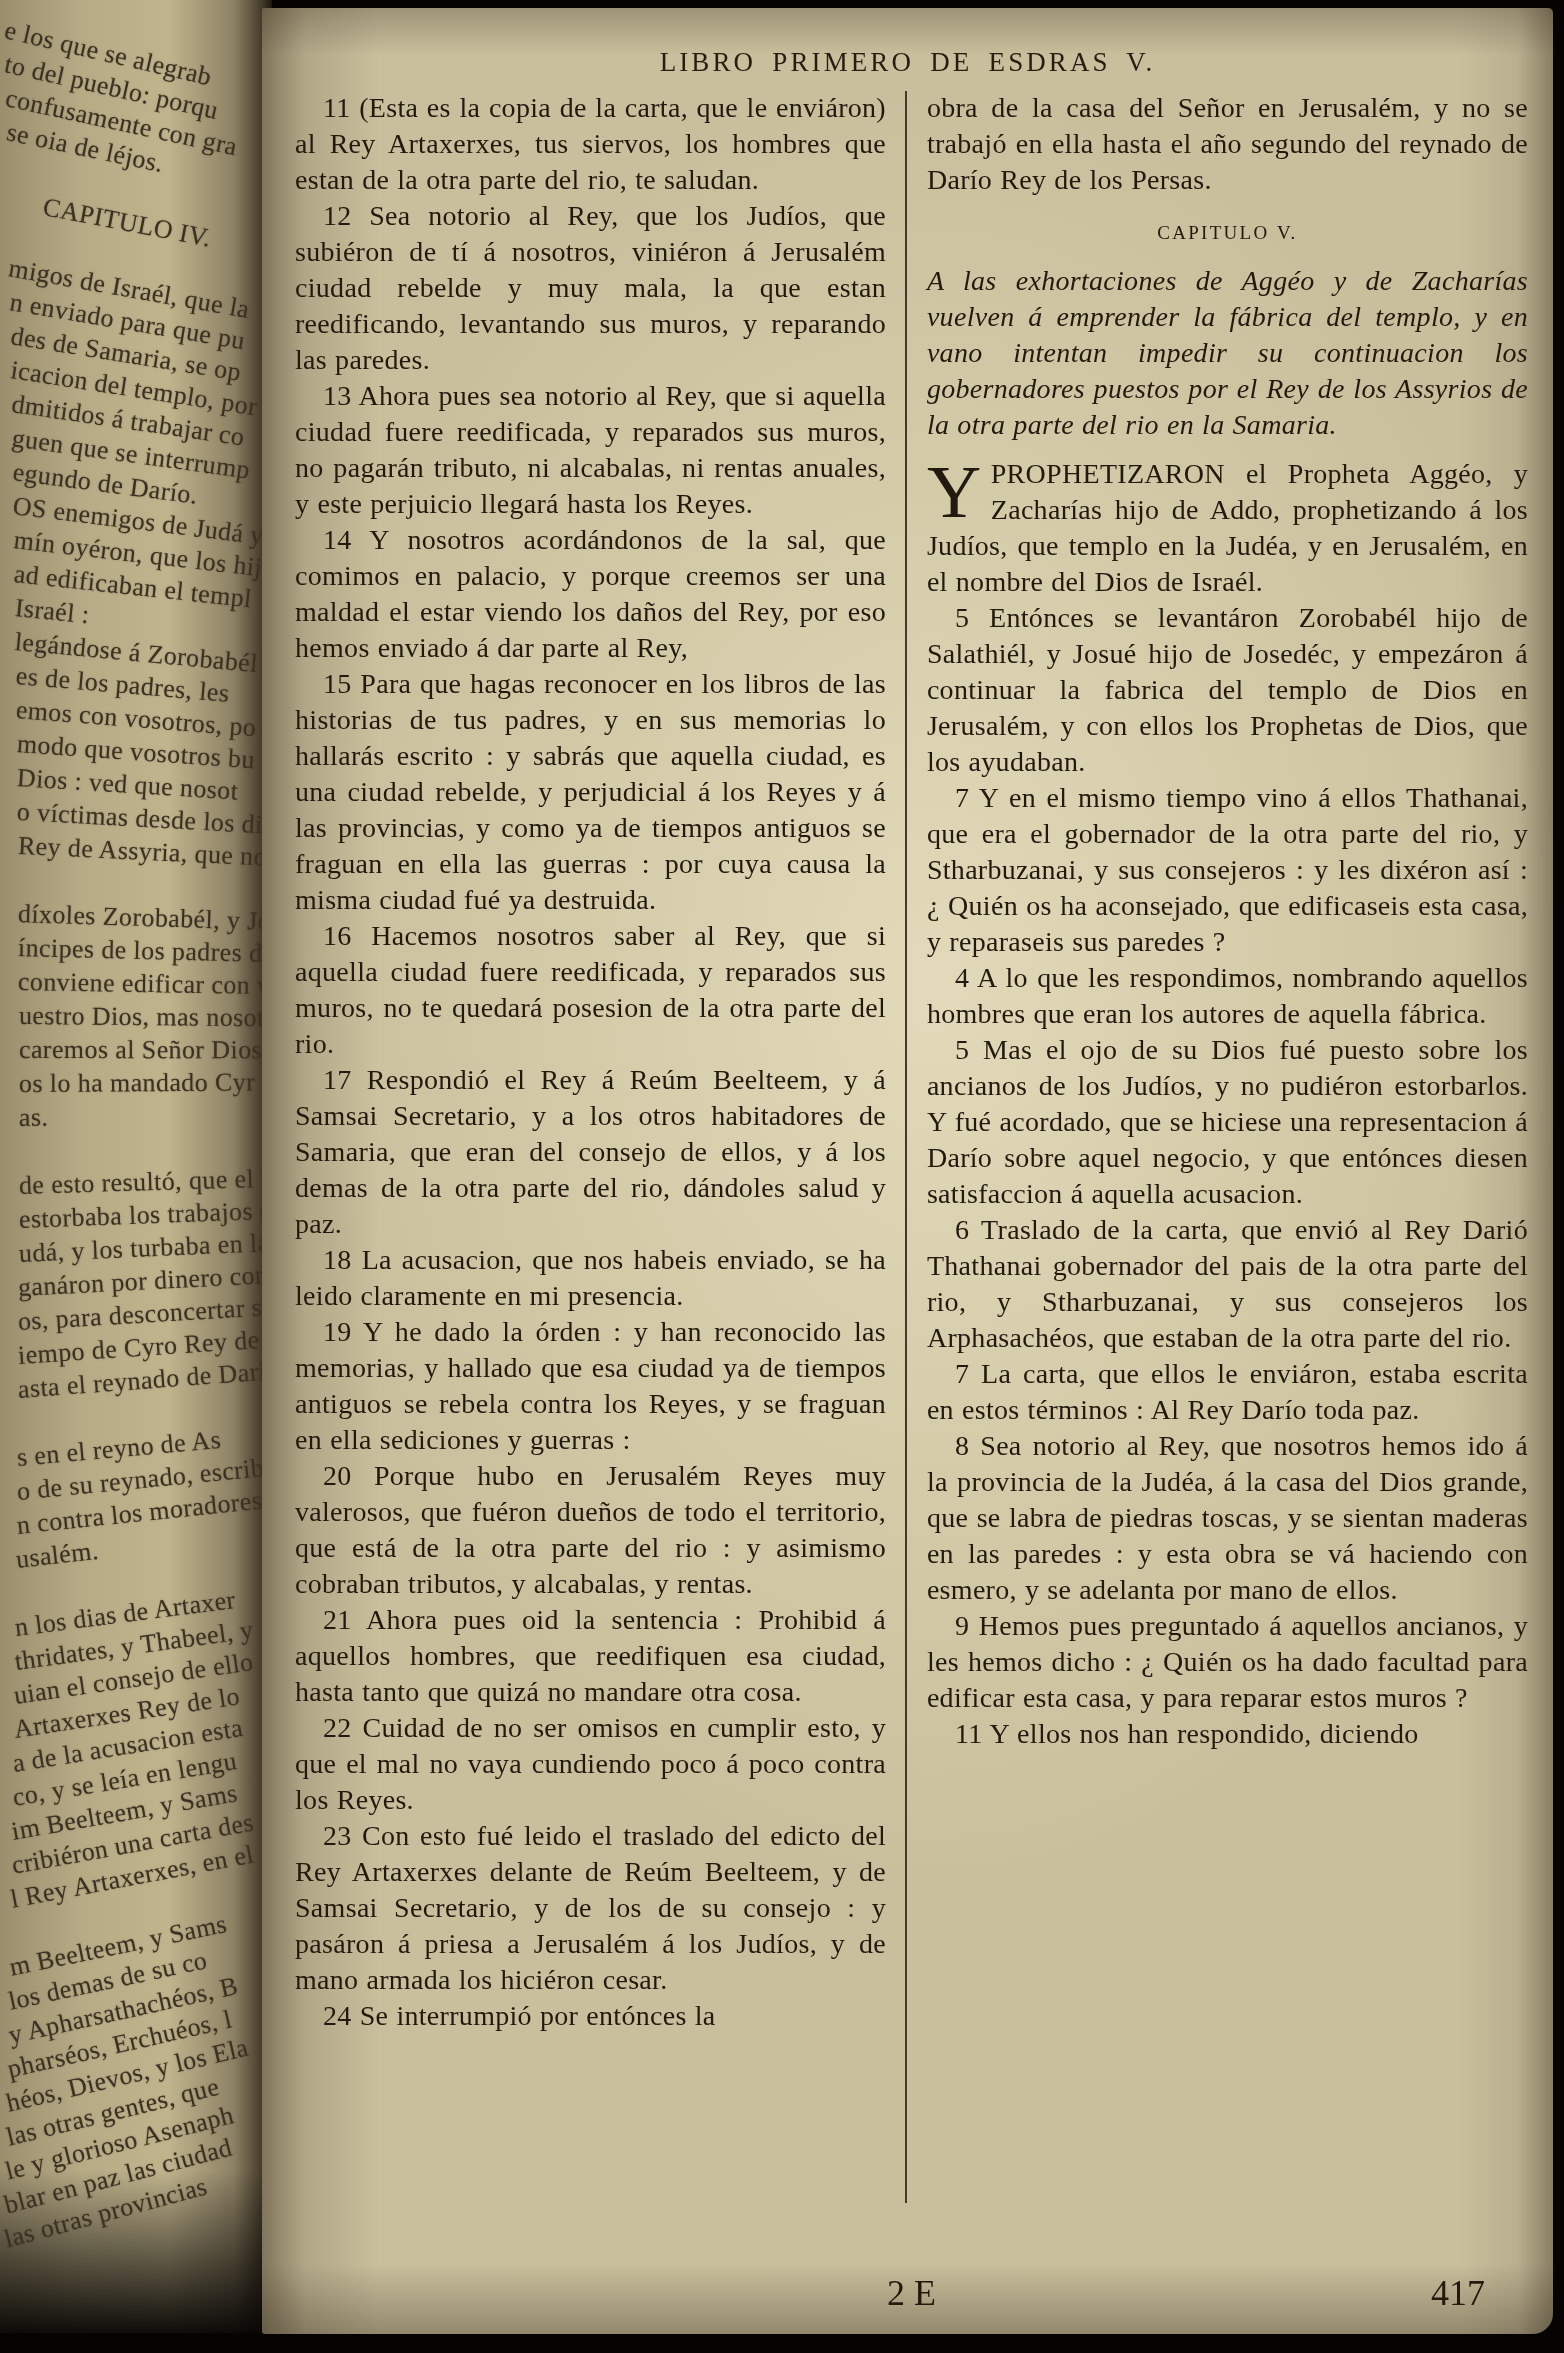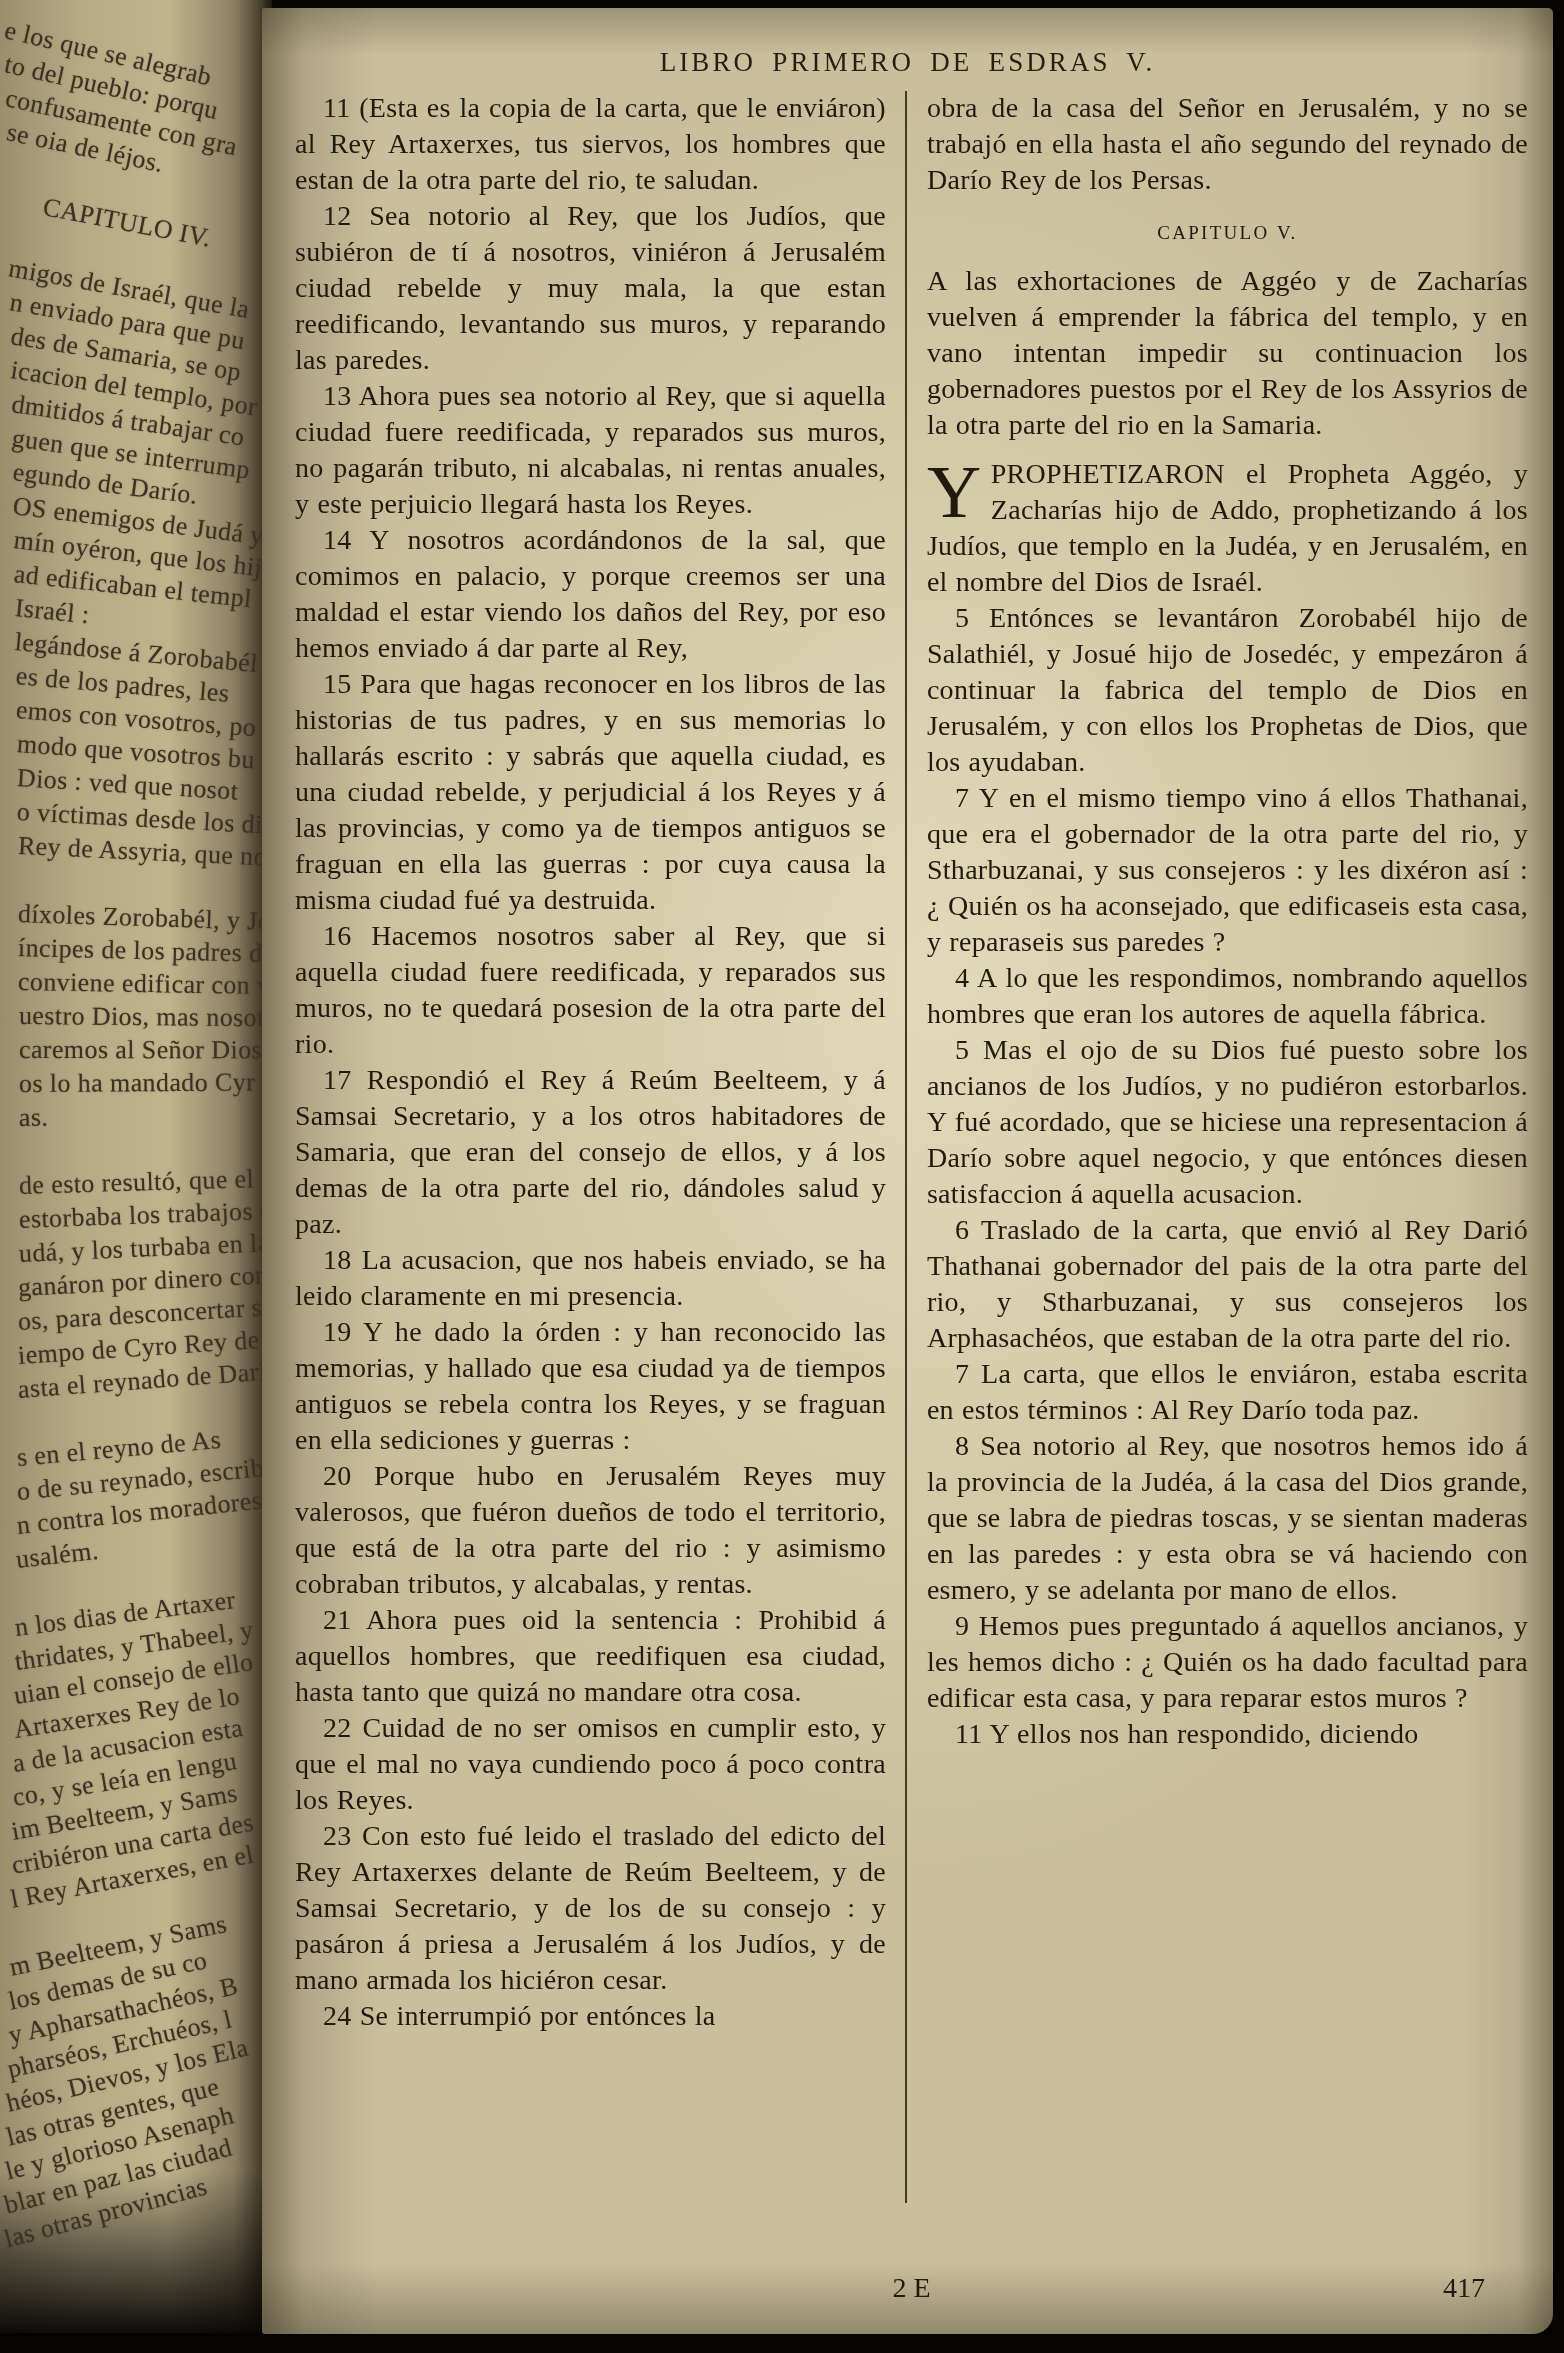--- a/index.html
+++ b/index.html
@@ -56,29 +56,29 @@
   .col-left  { width:591px;font-family:Liberation Serif, serif; }
   .col-right { flex:1; }
   .rule { width:1.6px; background:#45392a; margin:1.6px 20.3px 47px 19px; }
 
   .verse { margin:0; text-indent:28px; }
   .no-indent { text-indent:0; }
   .chapter-heading {
     font-size:19px; font-weight:400; letter-spacing:2.3px;
     text-align:center; margin:17px 0 12.5px; text-indent:0;
   }
-  .chapter-summary { margin:0 0 12.5px; text-indent:0; }
+  .chapter-summary { font-style:italic; margin:0 0 12.5px; text-indent:0; }
   .dropcap {
     float:left; font-size:75px; line-height:64px;
     padding:4.7px 9.4px 0 0; color:#221a0f;
   }
 
   .page-footer {
     position:absolute; left:33px; right:25px; bottom:23.5px; height:38px;
-    font-size:28px; color:#221a0f;text-decoration:underline;
+    font-size:36px; color:#221a0f;text-decoration:underline;
   }
   .sig { position:absolute; left:50%; transform:translateX(-50%); }
   .pagenum { position:absolute; right:43px; }
 </style>
 </head>
 <body>
 
 <div class="photo">
 
   <div class="prev-page">

